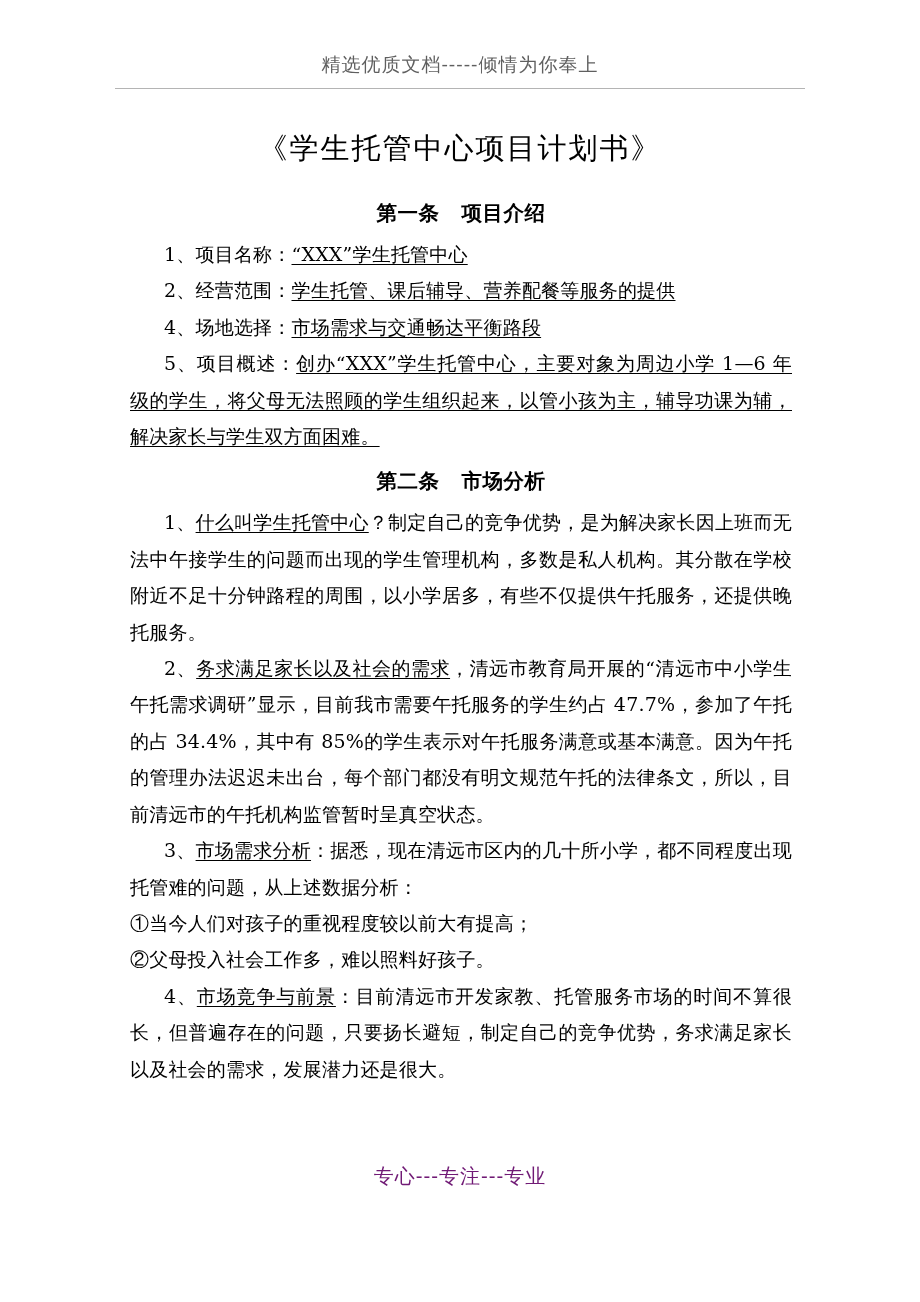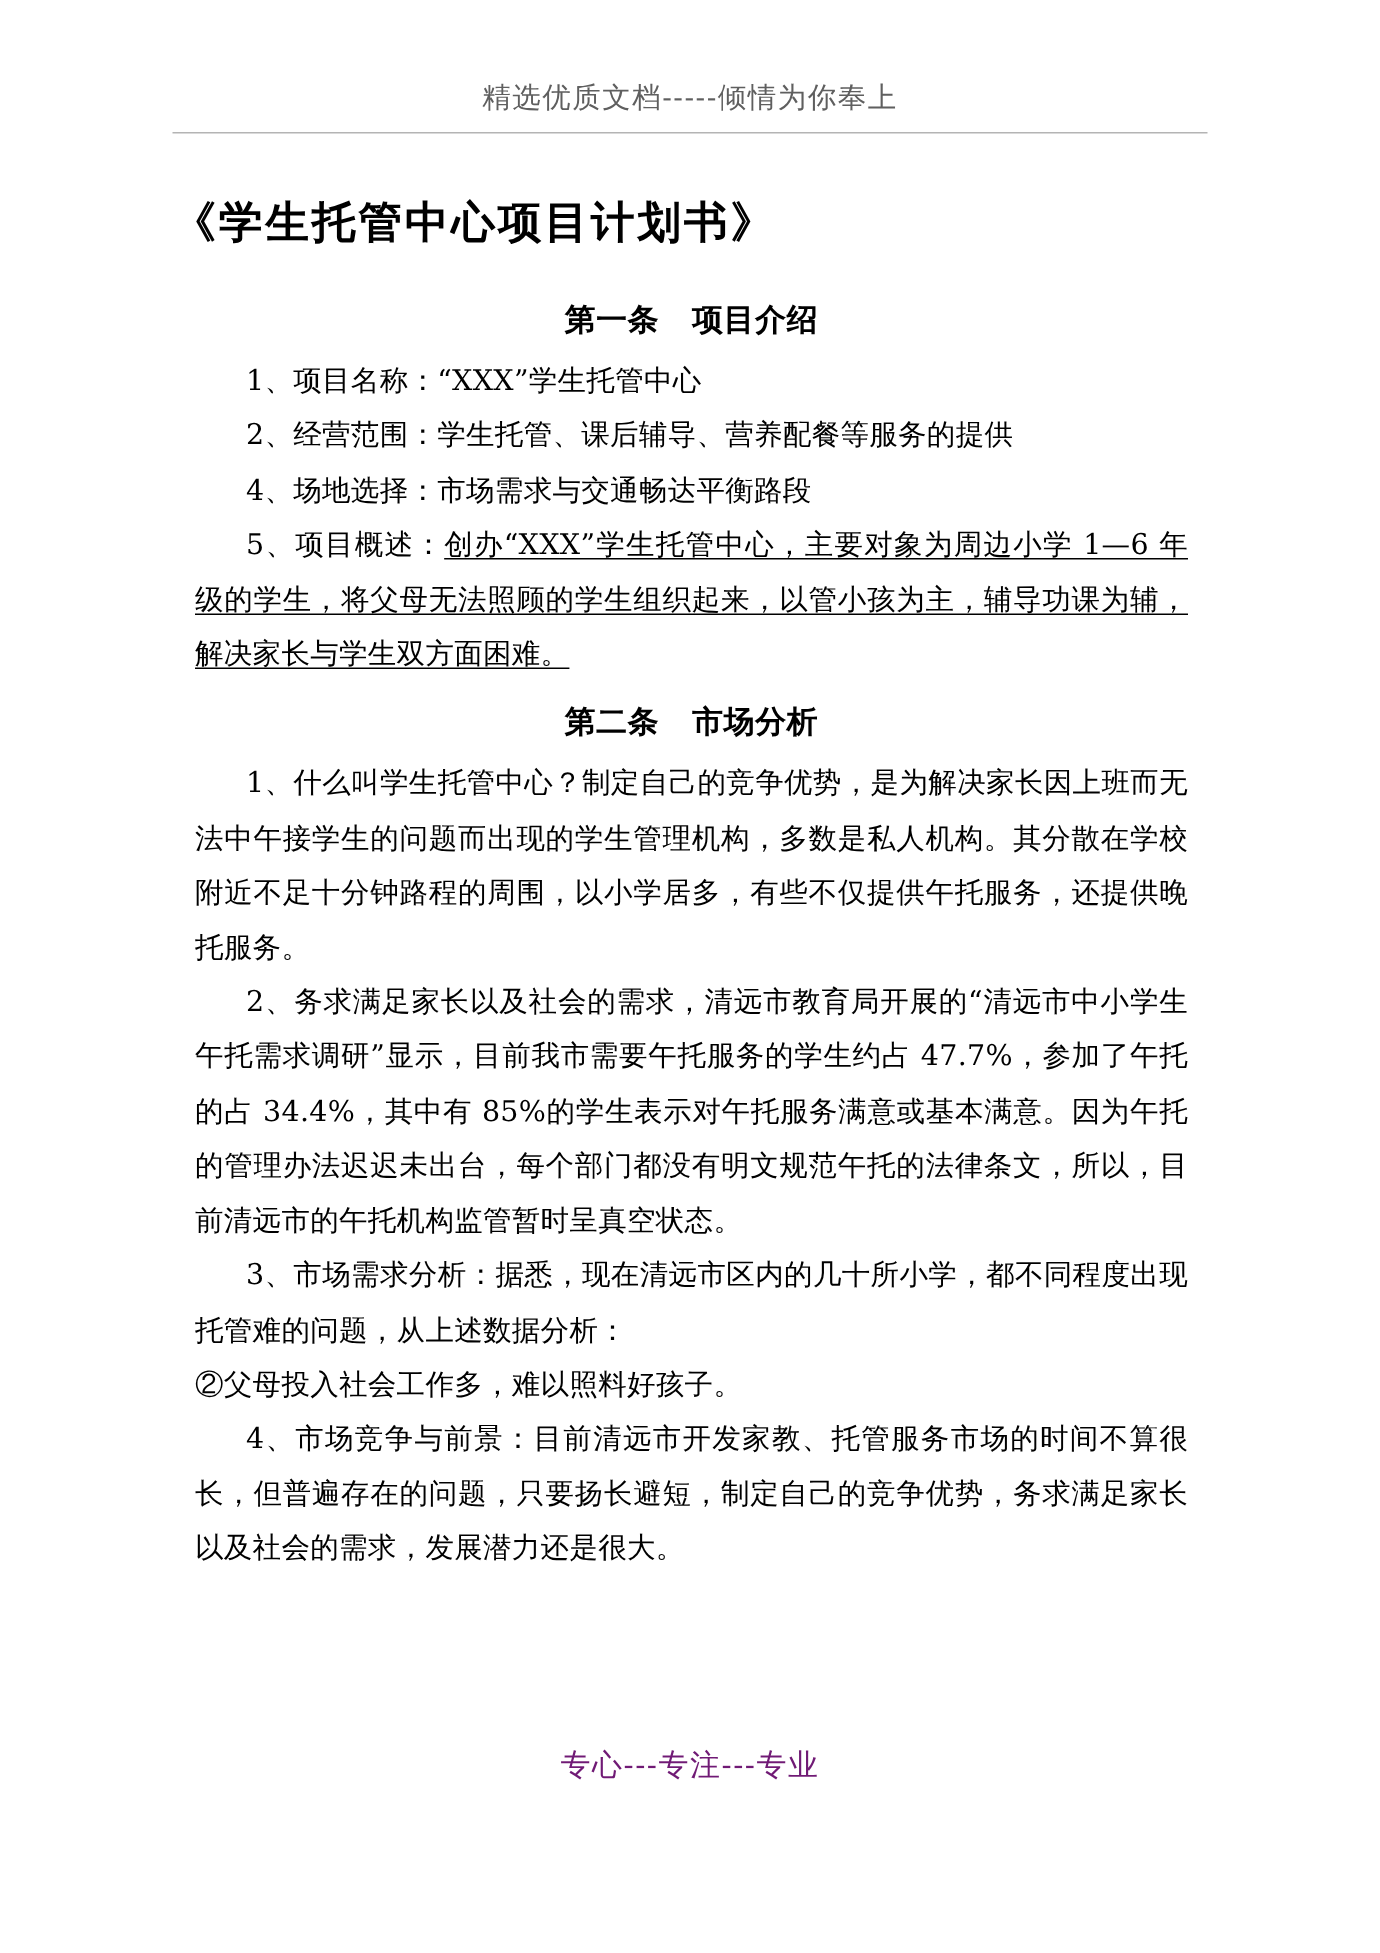--- a/index.html
+++ b/index.html
@@ -45,23 +45,23 @@
     height: 1px;
     background: #b4b4b4;
   }
 
   
   .doc-title {
     position: absolute;
     left: 115px;
     top: 110px;
     width: 690px;
-    text-align: left;
+    text-align: center;
     font-size: 29px;
-    font-weight: bold;
+    font-weight: normal;
     letter-spacing: 2px;
     white-space: nowrap;
   }
 
   
   .content {
     position: absolute;
     left: 130px;
     top: 196px;
     width: 662px;
@@ -89,20 +89,21 @@
     text-justify: inter-ideograph;
     letter-spacing: 0.2px;
   }
   .para.indent {
     text-indent: 34px;
   }
   .para.noindent {
     text-indent: 0;
   }
   .u {
+    text-decoration: underline;
     text-underline-offset: 3px;
   }
   .u-all {
     text-decoration: underline;
     text-underline-offset: 3px;
   }
   .num {
     font-family: "DejaVu Serif", "Liberation Serif", serif;
   }
   .heading-2 { margin-top: 10px; }
@@ -149,20 +150,21 @@
     <h2 class="section-heading heading-2">
       <span>第二条</span><span class="sec-gap"></span><span>市场分析</span>
     </h2>
 
     <p class="para indent"><span class="num">1、</span><span class="u">什么叫学生托管中心</span><span>？制定自己的竞争优势，是为解决家长因上班而无法中午接学生的问题而出现的学生管理机构，多数是私人机构。其分散在学校附近不足十分钟路程的周围，以小学居多，有些不仅提供午托服务，还提供晚托服务。</span></p>
 
     <p class="para indent"><span class="num">2、</span><span class="u">务求满足家长以及社会的需求</span><span>，清远市教育局开展的“清远市中小学生午托需求调研”显示，目前我市需要午托服务的学生约占 47.7%，参加了午托的占 34.4%，其中有 85%的学生表示对午托服务满意或基本满意。因为午托的管理办法迟迟未出台，每个部门都没有明文规范午托的法律条文，所以，目前清远市的午托机构监管暂时呈真空状态。</span></p>
 
     <p class="para indent"><span class="num">3、</span><span class="u">市场需求分析</span><span>：据悉，现在清远市区内的几十所小学，都不同程度出现托管难的问题，从上述数据分析：</span></p>
 
+    <p class="para noindent">①当今人们对孩子的重视程度较以前大有提高；</p>
     <p class="para noindent">②父母投入社会工作多，难以照料好孩子。</p>
 
     <p class="para indent"><span class="num">4、</span><span class="u">市场竞争与前景</span><span>：目前清远市开发家教、托管服务市场的时间不算很长，但普遍存在的问题，只要扬长避短，制定自己的竞争优势，务求满足家长以及社会的需求，发展潜力还是很大。</span></p>
 
   </div>
 
   <div class="doc-footer">专心---专注---专业</div>
 
 </div>
 

